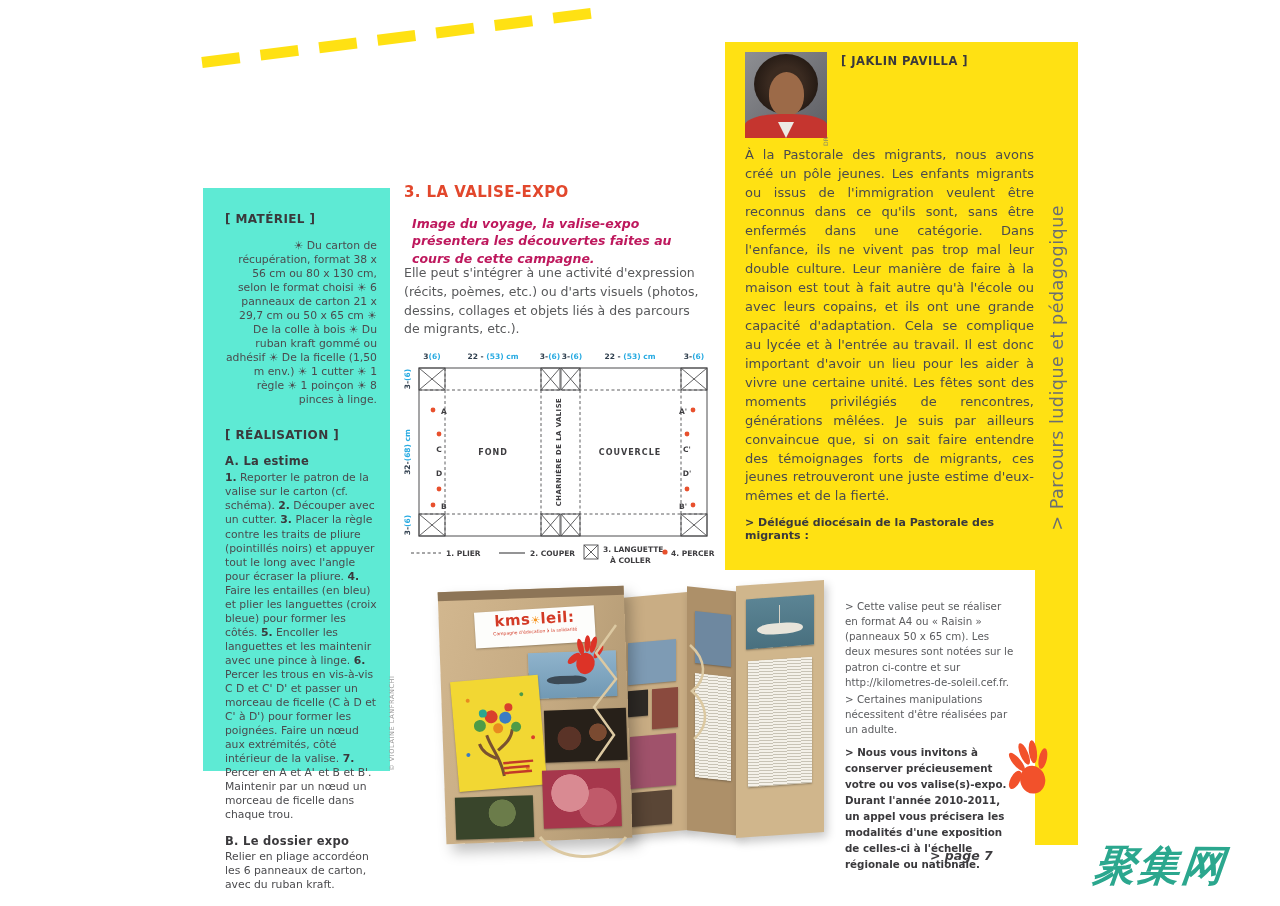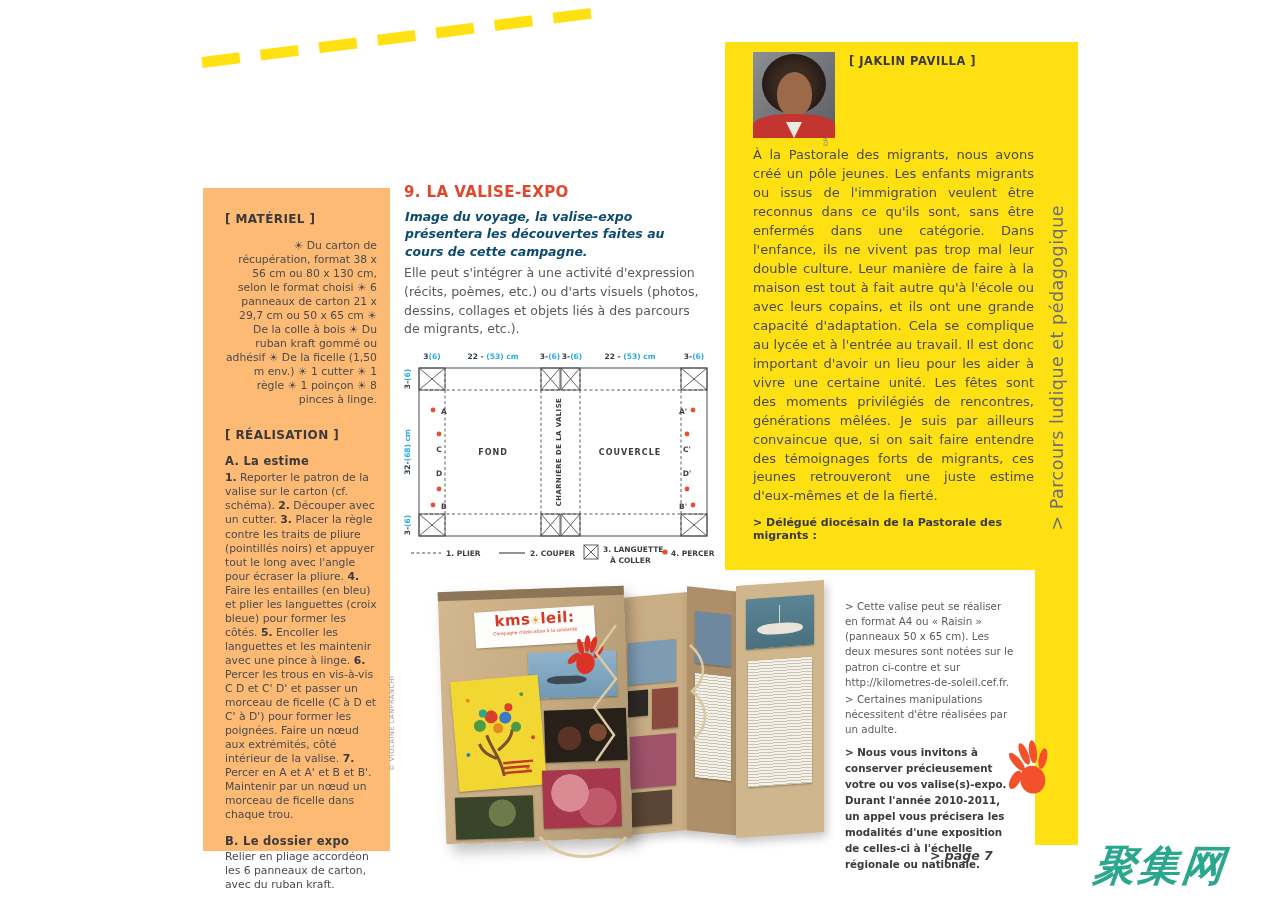--- a/index.html
+++ b/index.html
@@ -3,35 +3,35 @@
 <meta charset="utf-8">
 <style>
   html,body{margin:0;padding:0;background:#ffffff;}
   #page{position:relative;width:1280px;height:906px;background:#fff;overflow:hidden;
         font-family:"DejaVu Sans","Liberation Sans",sans-serif;color:#3E3D40;}
   
   .dashes{position:absolute;left:202px;top:57px;width:400px;display:flex;gap:21px;
           transform:rotate(-7.2deg);transform-origin:0 50%;}
   .dashes i{display:block;width:38px;height:11px;background:#FFE113;}
   
-  .left-panel{position:absolute;left:203px;top:188px;width:187px;height:663px;background:#fdba74;
+  .left-panel{position:absolute;left:203px;top:188px;width:187px;height:583px;background:#5eead4;
               box-sizing:border-box;padding:24px 13px 0 22px;}
   .left-panel h3{margin:0;font-size:12px;font-weight:bold;letter-spacing:.4px;color:#3A393C;}
   .left-panel h4{margin:12px 0 0;font-size:11.5px;font-weight:bold;color:#3A393C;letter-spacing:.3px;}
   .left-panel p{margin:0;font-size:10.8px;line-height:1.3;color:#4B4B4E;}
   .left-panel .mat{margin-top:13px;text-align:right;}
   .left-panel .real-title{margin-top:21px;}
   .left-panel .steps{margin-top:3px;}
   .left-panel .steps b{color:#3A393C;}
   .left-panel .btext{margin-top:2px;}
   
   .article-title{position:absolute;left:404px;top:183px;margin:0;font-size:15px;font-weight:bold;
                  color:#E2472C;letter-spacing:.4px;}
-  .article-lead{position:absolute;left:404px;top:207px;width:300px;margin:1px;font-size:12.5px;
-                font-weight:bold;font-style:italic;line-height:1.38;color:#0c4a6e;}
+  .article-lead{position:absolute;left:404px;top:207px;width:300px;margin:8px;font-size:12.5px;
+                font-weight:bold;font-style:italic;line-height:1.38;color:#be185d;}
   .article-body{position:absolute;left:404px;top:264px;width:304px;margin:0;font-size:12.5px;
                 line-height:1.5;color:#58595B;}
   
   .diagram{position:absolute;left:403px;top:348px;}
   .diagram text{font-family:"DejaVu Sans","Liberation Sans",sans-serif;}
   .dim{font-size:7.5px;font-weight:bold;fill:#31404F;}
   .dim .blue{fill:#29ABE2;}
   .panel-lab{font-size:8px;font-weight:bold;fill:#3E3D40;letter-spacing:1px;}
   .pt{font-size:7.5px;font-weight:bold;fill:#3E3D40;}
   .leg{font-size:7.5px;font-weight:bold;fill:#3E3D40;}
@@ -67,21 +67,21 @@
   .strip{position:absolute;box-shadow:0 1px 2px rgba(0,0,0,.3);}
   .txtcol{position:absolute;background:repeating-linear-gradient(180deg,#F4F1E9 0 2px,#C8C3B5 2px 3px);
           box-shadow:0 1px 2px rgba(0,0,0,.3);}
   .boat{position:absolute;left:10px;top:14px;width:68px;height:50px;
         background:linear-gradient(#5B8494,#49707F);box-shadow:0 1px 2px rgba(0,0,0,.35);}
   .boat i{position:absolute;left:11px;top:26px;width:46px;height:11px;background:#E8E4DA;border-radius:50%/70%;}
   .boat u{position:absolute;left:33px;top:8px;width:1px;height:20px;background:#d8d4c8;}
   .laces{position:absolute;left:0;top:0;}
   
   .right-panel{position:absolute;left:725px;top:42px;width:353px;height:528px;background:#FFE113;
-               box-sizing:border-box;padding:10px 44px 0 28px;}
+               box-sizing:border-box;padding:10px 44px 0 20px;}
   .profile{display:flex;}
   .avatar{position:relative;width:82px;height:86px;flex:0 0 82px;overflow:hidden;
           background:linear-gradient(135deg,#8E8F93,#6F7075 60%,#5D5E63);}
   .avatar .hair{position:absolute;left:9px;top:2px;width:64px;height:60px;border-radius:50%;
                 background:radial-gradient(circle,#3A2A20 40%,#241A14 75%);}
   .avatar .face{position:absolute;left:24px;top:20px;width:35px;height:44px;border-radius:50% 50% 45% 45%;
                 background:#9C6A48;}
   .avatar .tops{position:absolute;left:0;bottom:0;width:100%;height:24px;background:#C5352F;
                 border-radius:45% 45% 0 0;}
   .avatar .shirt{position:absolute;left:33px;bottom:0;width:16px;height:16px;background:#EDEAE4;
@@ -129,21 +129,21 @@
   <aside class="left-panel">
     <h3>[ MATÉRIEL ]</h3>
     <p class="mat">☀ Du carton de récupération, format 38 x 56 cm ou 80 x 130 cm, selon le format choisi ☀ 6 panneaux de carton 21 x 29,7 cm ou 50 x 65 cm ☀ De la colle à bois ☀ Du ruban kraft gommé ou adhésif ☀ De la ficelle (1,50 m env.) ☀ 1 cutter ☀ 1 règle ☀ 1 poinçon ☀ 8 pinces à linge.</p>
     <h3 class="real-title">[ RÉALISATION ]</h3>
     <h4>A. La estime</h4>
     <p class="steps"><span class="step"><b>1.</b> <span>Reporter le patron de la valise sur le carton (cf. schéma).</span> </span><span class="step"><b>2.</b> <span>Découper avec un cutter.</span> </span><span class="step"><b>3.</b> <span>Placer la règle contre les traits de pliure (pointillés noirs) et appuyer tout le long avec l'angle pour écraser la pliure.</span> </span><span class="step"><b>4.</b> <span>Faire les entailles (en bleu) et plier les languettes (croix bleue) pour former les côtés.</span> </span><span class="step"><b>5.</b> <span>Encoller les languettes et les maintenir avec une pince à linge.</span> </span><span class="step"><b>6.</b> <span>Percer les trous en vis-à-vis C D et C' D' et passer un morceau de ficelle (C à D et C' à D') pour former les poignées. Faire un nœud aux extrémités, côté intérieur de la valise.</span> </span><span class="step"><b>7.</b> <span>Percer en A et A' et B et B'. Maintenir par un nœud un morceau de ficelle dans chaque trou.</span> </span></p>
     <h4>B. Le dossier expo</h4>
     <p class="btext">Relier en pliage accordéon les 6 panneaux de carton, avec du ruban kraft.</p>
   </aside>
 
-  <h2 class="article-title">9. LA VALISE-EXPO</h2>
+  <h2 class="article-title">3. LA VALISE-EXPO</h2>
   <p class="article-lead">Image du voyage, la valise-expo présentera les découvertes faites au cours de cette campagne.</p>
   <p class="article-body">Elle peut s'intégrer à une activité d'expression (récits, poèmes, etc.) ou d'arts visuels (photos, dessins, collages et objets liés à des parcours de migrants, etc.).</p>
 
   <svg class="diagram" width="312" height="224" viewBox="0 0 312 224">
 
     <g>
       <text class="dim" x="29" y="11" text-anchor="middle"><tspan>3</tspan><tspan class="blue">(6)</tspan></text>
       <text class="dim" x="90" y="11" text-anchor="middle"><tspan>22 - </tspan><tspan class="blue">(53) cm</tspan></text>
       <text class="dim" x="147" y="11" text-anchor="middle"><tspan>3-</tspan><tspan class="blue">(6)</tspan></text>
       <text class="dim" x="169" y="11" text-anchor="middle"><tspan>3-</tspan><tspan class="blue">(6)</tspan></text>

